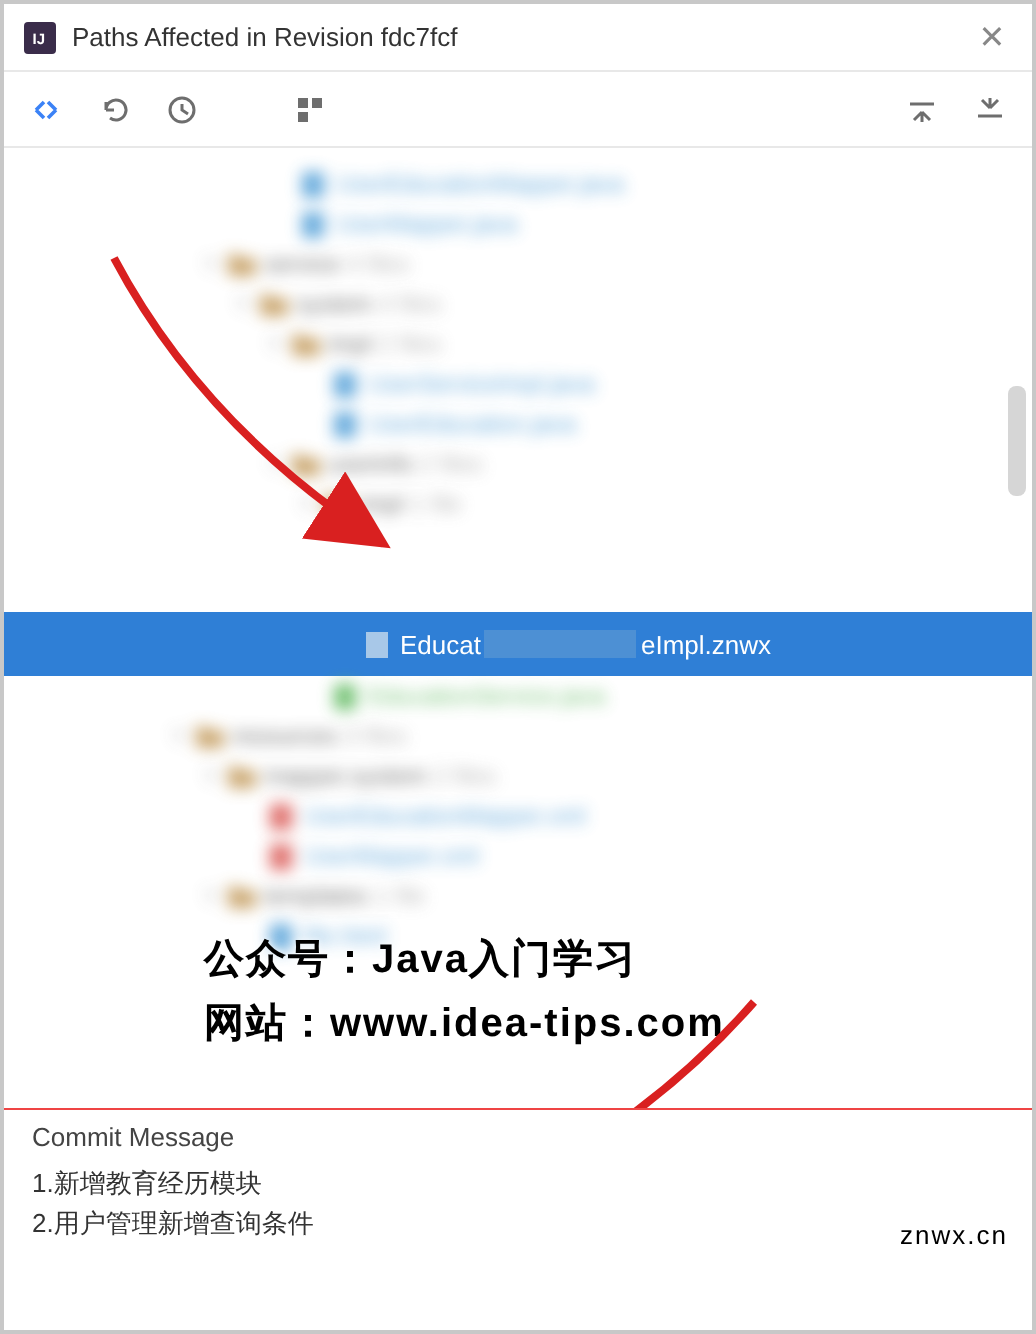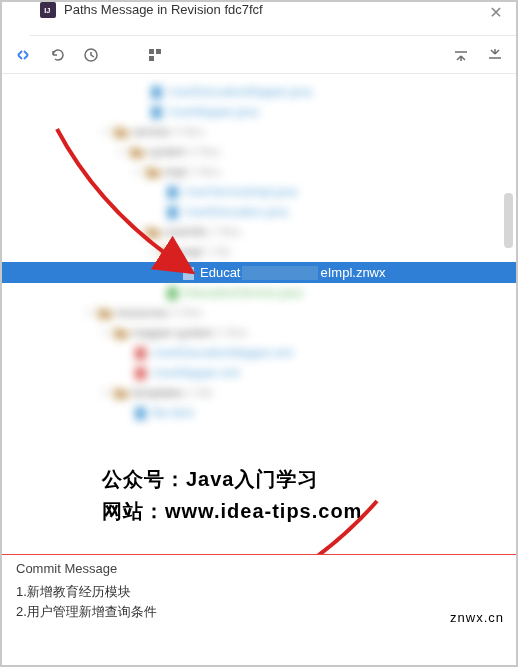--- a/index.html
+++ b/index.html
@@ -1,18 +1,18 @@
 <!DOCTYPE html>
 <html><head>
 <meta charset="utf-8">
 <style>
 * { margin: 0; padding: 0; box-sizing: border-box; font-family: -apple-system, "Segoe UI", Arial, sans-serif; }
 body { width: 518px; height: 667px; background: #fff; border: 2px solid #c8c8c8; position: relative; overflow: hidden; }
 
-.titlebar { height: 34px; display: flex; padding: 0 10px; border-bottom: 1px solid #e8e8e8; margin-left: 28px; }
+.titlebar { height: 34px; display: flex; align-items: center; padding: 0 10px; border-bottom: 1px solid #e8e8e8; }
 .app-icon { width: 16px; height: 16px; background: #3a2c4a; border-radius: 2px; display: flex; align-items: center; justify-content: center; margin-right: 8px; }
 .app-icon svg { width: 12px; height: 12px; }
 .title-text { font-size: 13px; color: #333; flex: 1; }
 .close-x { width: 20px; height: 20px; display: flex; align-items: center; justify-content: center; cursor: pointer; color: #888; font-size: 16px; }
 
 .toolbar { height: 38px; display: flex; align-items: center; padding: 0 12px; gap: 16px; border-bottom: 1px solid #e8e8e8; }
 .tb-icon { width: 18px; height: 18px; display: flex; align-items: center; justify-content: center; color: #6e6e6e; cursor: pointer; }
 .tb-icon.blue { color: #3b82f6; }
 .tb-spacer { flex: 1; }
 
@@ -23,21 +23,21 @@
 .ind { display: inline-block; }
 .chev { width: 10px; color: #888; font-size: 9px; margin-right: 2px; }
 .folder-ico { width: 14px; height: 12px; display: inline-block; margin-right: 4px; }
 .folder-ico svg { display: block; }
 .file-ico { width: 14px; height: 14px; display: inline-block; margin-right: 4px; }
 .txt { font-size: 12px; color: #4a9bd6; }
 .txt.folder { color: #555; }
 .txt.grey { color: #aaa; }
 .txt.green { color: #5cb85c; }
 
-.selected-row { background: #2f7fd6; height: 21px; display: flex; align-items: center; color: #fff; }
+.selected-row { background: #2f7fd6; height: 32px; display: flex; align-items: center; color: #fff; margin-top: 44px; }
 .selected-left, .selected-right { font-size: 13px; color: #fff; }
 .obscure { display:inline-block; width: 76px; height: 14px; background: #4d90d4; margin: 0 2px; }
 
 .overlay-text { position: absolute; font-size: 20px; font-weight: 700; color: #000000; text-shadow: 0 0 3px rgba(255,255,255,0.6); letter-spacing: 1px; }
 .ov1 { top: 392px; left: 100px; }
 .ov2 { top: 424px; left: 100px; }
 
 .arrow-svg { position: absolute; top: 0; left: 0; pointer-events: none; }
 
 .scroll-track { position: absolute; right: 3px; top: 4px; bottom: 4px; width: 10px; }
@@ -52,21 +52,21 @@
 </head>
 <body>
 
 <div class="titlebar">
   <span class="app-icon">
     <svg viewBox="0 0 16 16">
         <rect width="16" height="16" fill="#3a2c4a"></rect>
         <text x="3" y="12" fill="#fff" font-size="10" font-weight="bold">IJ</text>
       </svg>
   </span>
-  <span class="title-text">Paths Message in Revision fdc7fcf</span>
+  <span class="title-text">Paths Affected in Revision fdc7fcf</span>
   <span class="close-x">✕</span>
 </div>
 
 <div class="toolbar">
   <span class="tb-icon blue">
       <svg width="16" height="16" viewBox="0 0 16 16">
         <path d="M3 8 L7 4 M3 8 L7 12 M13 8 L9 4 M13 8 L9 12" stroke="#3b82f6" stroke-width="1.8" fill="none"></path>
       </svg>
     </span>
   <span class="tb-icon">

